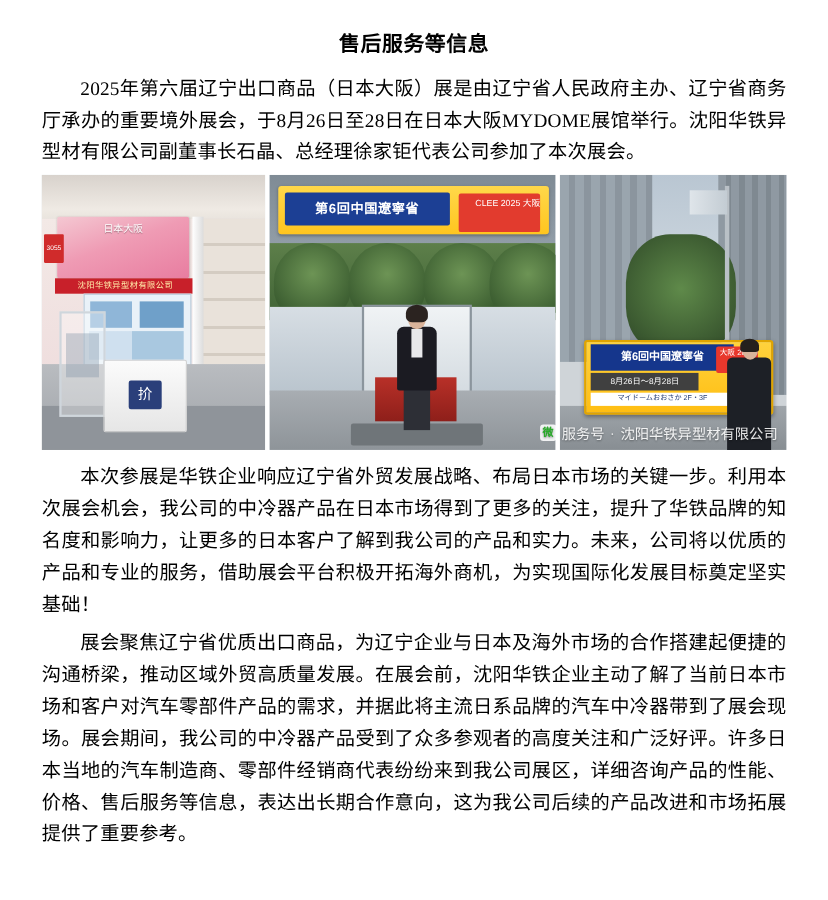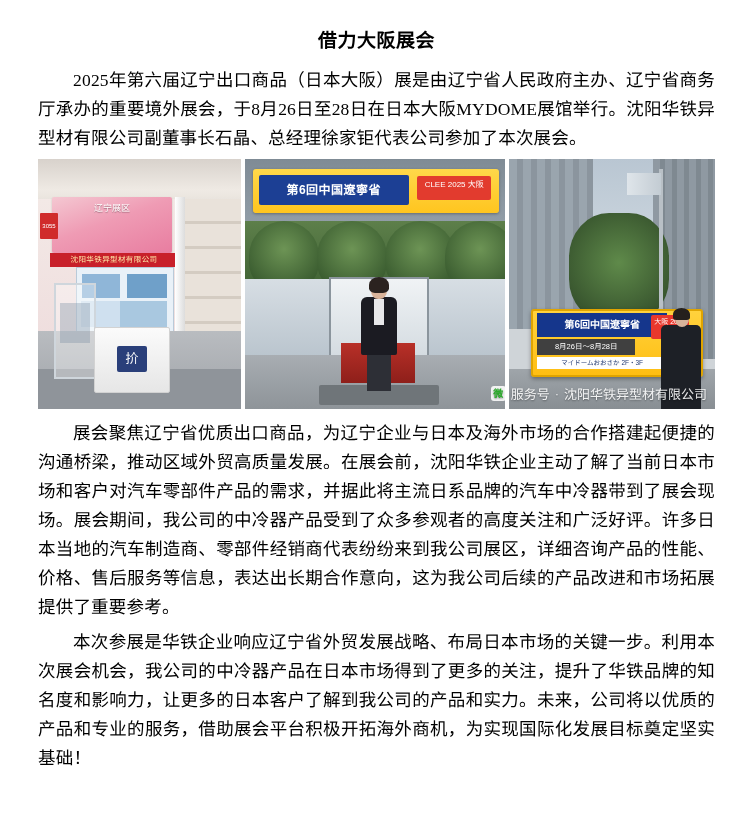--- a/index.html
+++ b/index.html
@@ -169,24 +169,24 @@
     box-shadow: 0 1px 3px rgba(0,0,0,.3);
   }
   .p2-topbanner-blue {
     position: absolute; left: 14px; top: 16px; width: 150px; height: 30px;
     background: #1c3f94; border-radius: 2px;
     color: #fff; font-family: "Liberation Sans", sans-serif;
     font-size: 12px; font-weight: bold; line-height: 30px; text-align: center;
     letter-spacing: .5px;
   }
   .p2-topbanner-right {
-    position: absolute; right: 14px; top: 17px; width: 74px; height: 24px;
+    position: absolute; right: 14px; top: 17px; width: 74px; height: 35px;
     background: #e23b2e; border-radius: 2px;
     color: #fff; font-family: "Liberation Sans", sans-serif;
-    font-size: 8px; line-height: 13px; text-align: center; padding-top: 2px;
+    font-size: 8px; line-height: 13px; text-align: right; padding-top: 2px;
     box-sizing: border-box;
   }
   .p2-greenrow {
     position: absolute; left: 0; top: 62px; width: 100%; height: 70px;
     background: linear-gradient(180deg,#5d7f4a 0%, #3f6234 100%);
   }
   .p2-tree {
     position: absolute; bottom: 0; width: 70px; height: 70px;
     background: radial-gradient(circle at 50% 40%, #6d9455 0%, #3c5e31 75%);
     border-radius: 50% 50% 40% 40%;
@@ -334,32 +334,32 @@
     font-weight: bold;
   }
   .wm-sep { opacity: .9; }
 </style>
 </head>
 <body>
 
 <div class="page">
 
   <div class="title-block">
-    <span class="title-line">借力大阪展会</span>
+    <span class="title-line">售后服务等信息</span>
   </div>
 
   <p class="para first">2025年第六届辽宁出口商品（日本大阪）展是由辽宁省人民政府主办、辽宁省商务厅承办的重要境外展会，于8月26日至28日在日本大阪MYDOME展馆举行。沈阳华铁异型材有限公司副董事长石晶、总经理徐家钜代表公司参加了本次展会。</p>
 
   <div class="photo-row">
 
     <div class="photo p1">
       <div class="p1-ceiling"></div>
       <div class="p1-backwall"></div>
       <div class="p1-banner"></div>
-      <div class="p1-banner-text">辽宁展区</div>
+      <div class="p1-banner-text">日本大阪</div>
       <div class="p1-redbanner">沈阳华铁异型材有限公司</div>
       <div class="p1-shelf"></div>
       <div class="p1-redtag">3055</div>
       <div class="p1-board"></div>
       <div class="p1-board2"></div>
       <div class="p1-pillar"></div>
       <div class="p1-floor"></div>
       <div class="p1-carpet"></div>
       <div class="p1-trolley"></div>
       <div class="p1-counter">
@@ -410,16 +410,16 @@
     </div>
 
     <div class="watermark">
       <span class="wm-logo">微</span>
       <span>服务号</span>
       <span class="wm-sep">·</span>
       <span>沈阳华铁异型材有限公司</span>
     </div>
   </div>
 
+  <p class="para">本次参展是华铁企业响应辽宁省外贸发展战略、布局日本市场的关键一步。利用本次展会机会，我公司的中冷器产品在日本市场得到了更多的关注，提升了华铁品牌的知名度和影响力，让更多的日本客户了解到我公司的产品和实力。未来，公司将以优质的产品和专业的服务，借助展会平台积极开拓海外商机，为实现国际化发展目标奠定坚实基础！</p>
   <p class="para">展会聚焦辽宁省优质出口商品，为辽宁企业与日本及海外市场的合作搭建起便捷的沟通桥梁，推动区域外贸高质量发展。在展会前，沈阳华铁企业主动了解了当前日本市场和客户对汽车零部件产品的需求，并据此将主流日系品牌的汽车中冷器带到了展会现场。展会期间，我公司的中冷器产品受到了众多参观者的高度关注和广泛好评。许多日本当地的汽车制造商、零部件经销商代表纷纷来到我公司展区，详细咨询产品的性能、价格、售后服务等信息，表达出长期合作意向，这为我公司后续的产品改进和市场拓展提供了重要参考。</p>
-  <p class="para">本次参展是华铁企业响应辽宁省外贸发展战略、布局日本市场的关键一步。利用本次展会机会，我公司的中冷器产品在日本市场得到了更多的关注，提升了华铁品牌的知名度和影响力，让更多的日本客户了解到我公司的产品和实力。未来，公司将以优质的产品和专业的服务，借助展会平台积极开拓海外商机，为实现国际化发展目标奠定坚实基础！</p>
 
 </div>
 
 </body></html>

